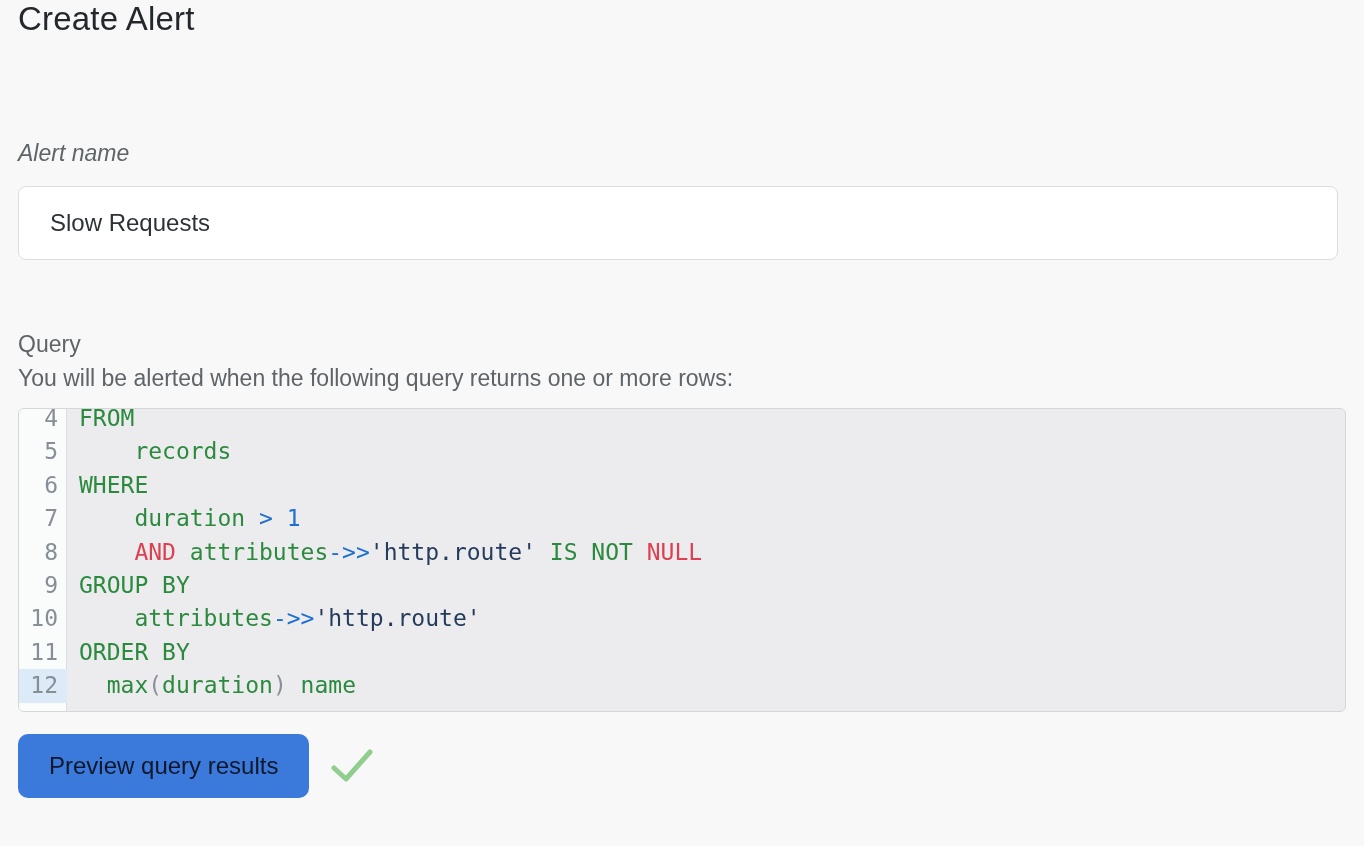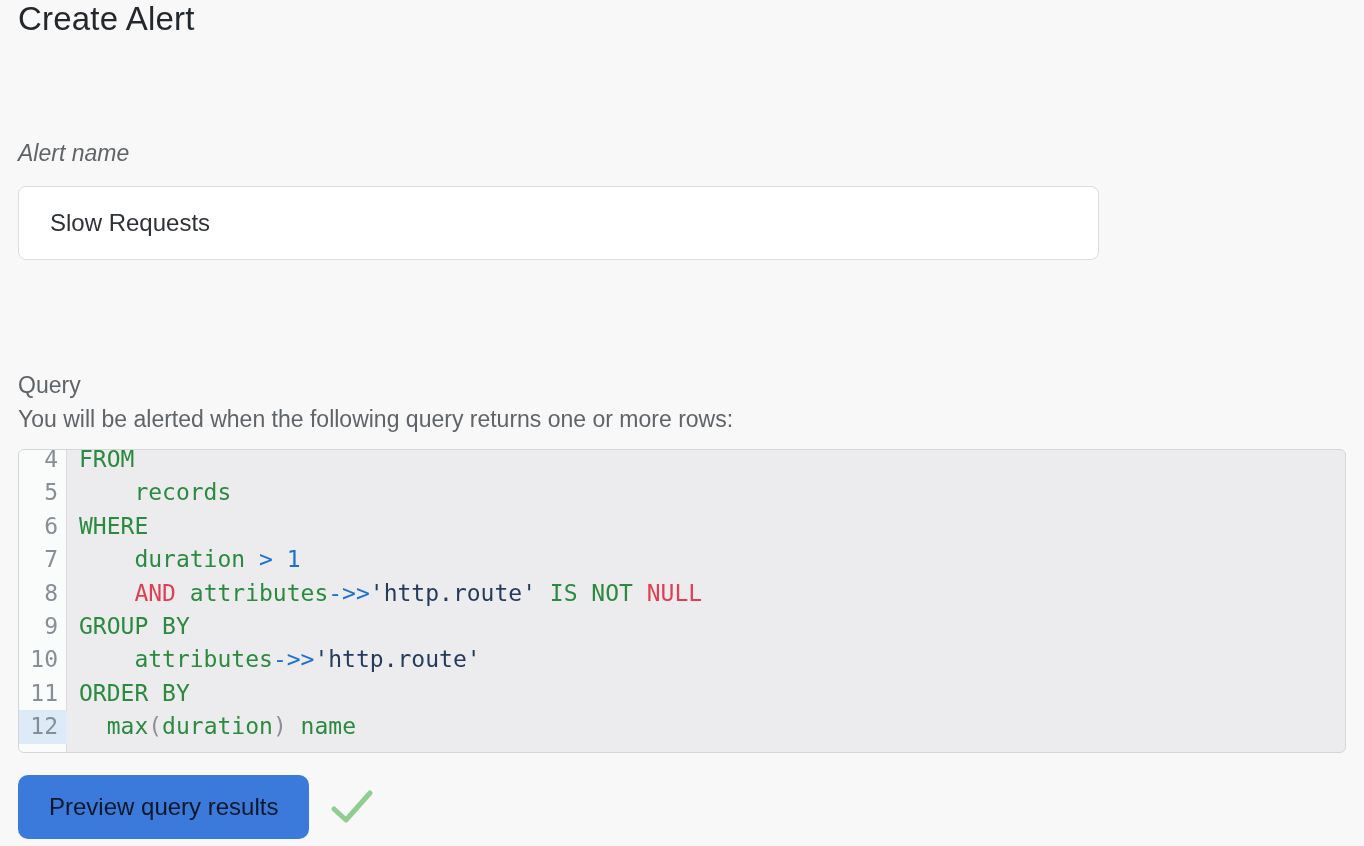--- a/index.html
+++ b/index.html
@@ -20,34 +20,34 @@
 
   .field-label {
     font-size: 23px;
     color: #5f6469;
     line-height: 28px;
   }
   .alert-name-label { margin-top: 101px; font-style: italic; }
 
   .text-input {
     display: block;
-    width: 1081px;
+    width: 1320px;
     height: 74px;
     margin-top: 19px;
     background: #ffffff;
     border: 1px solid #dcdde0;
     border-radius: 8px;
     padding: 0 20px 0 31px;
     font-family: "Liberation Sans", sans-serif;
     font-size: 24px;
     color: #2e3236;
     outline: none;
   }
 
-  .query-label { margin-top: 111px; }
+  .query-label { margin-top: 70px; }
   .query-desc { margin-top: 6px; }
 
   
   .editor {
     position: relative;
     width: 1328px;
     height: 304px;
     margin-top: 16px;
     background: #ececee;
     border: 1px solid #d5d6da;

